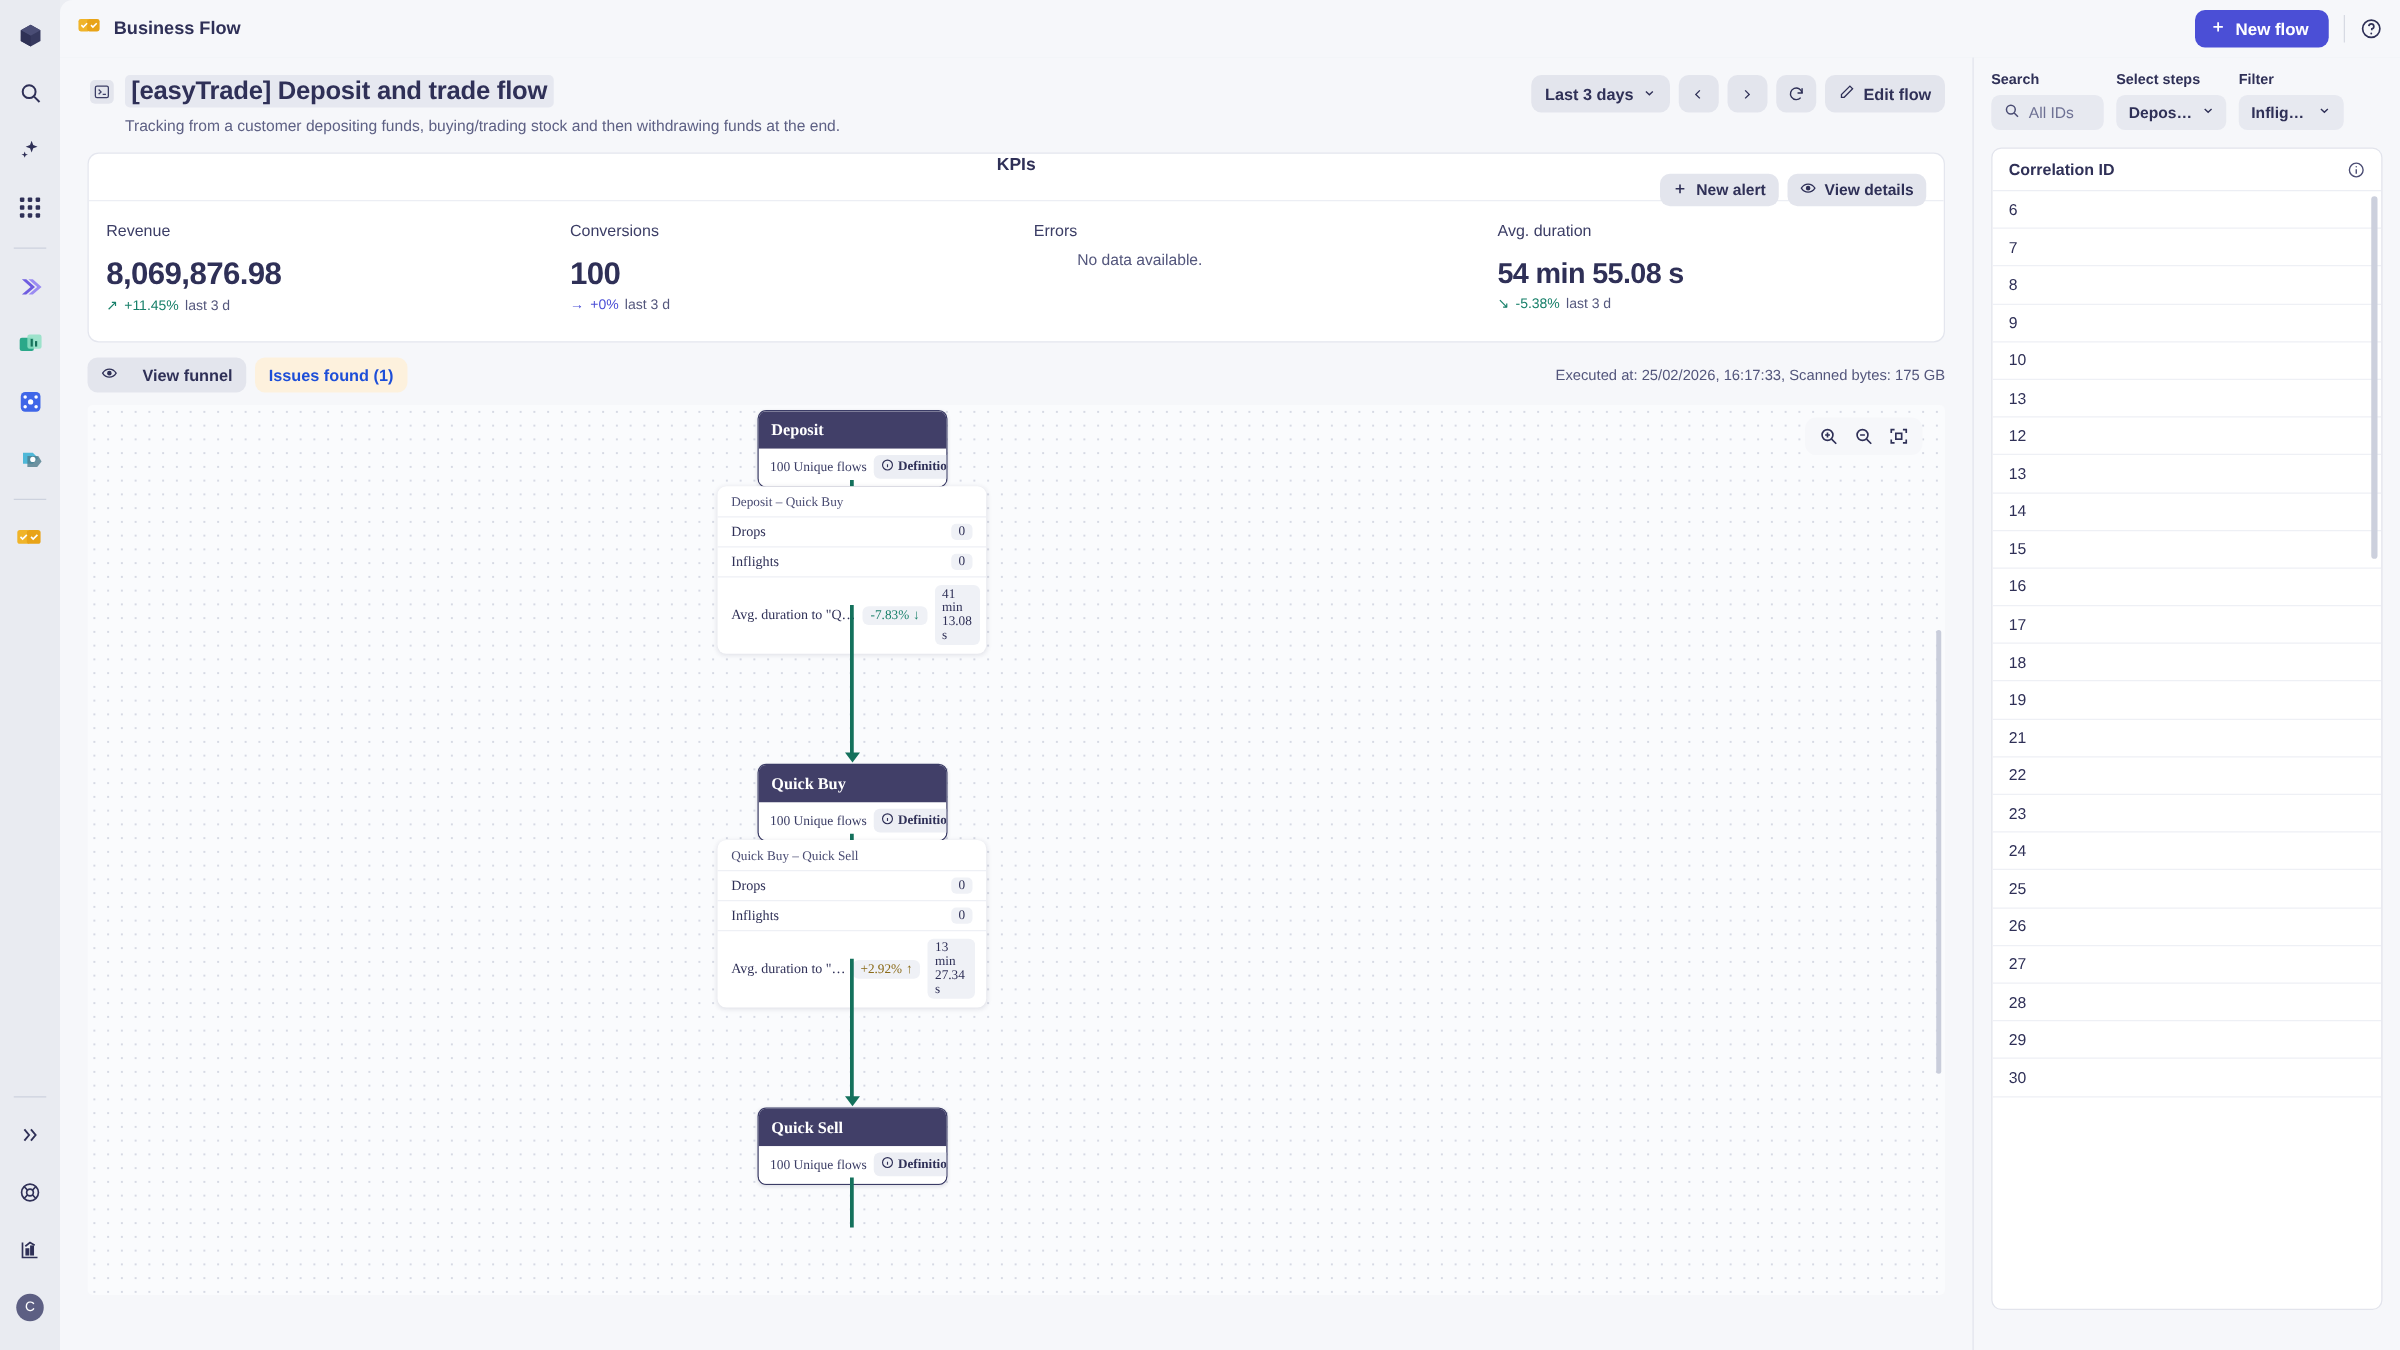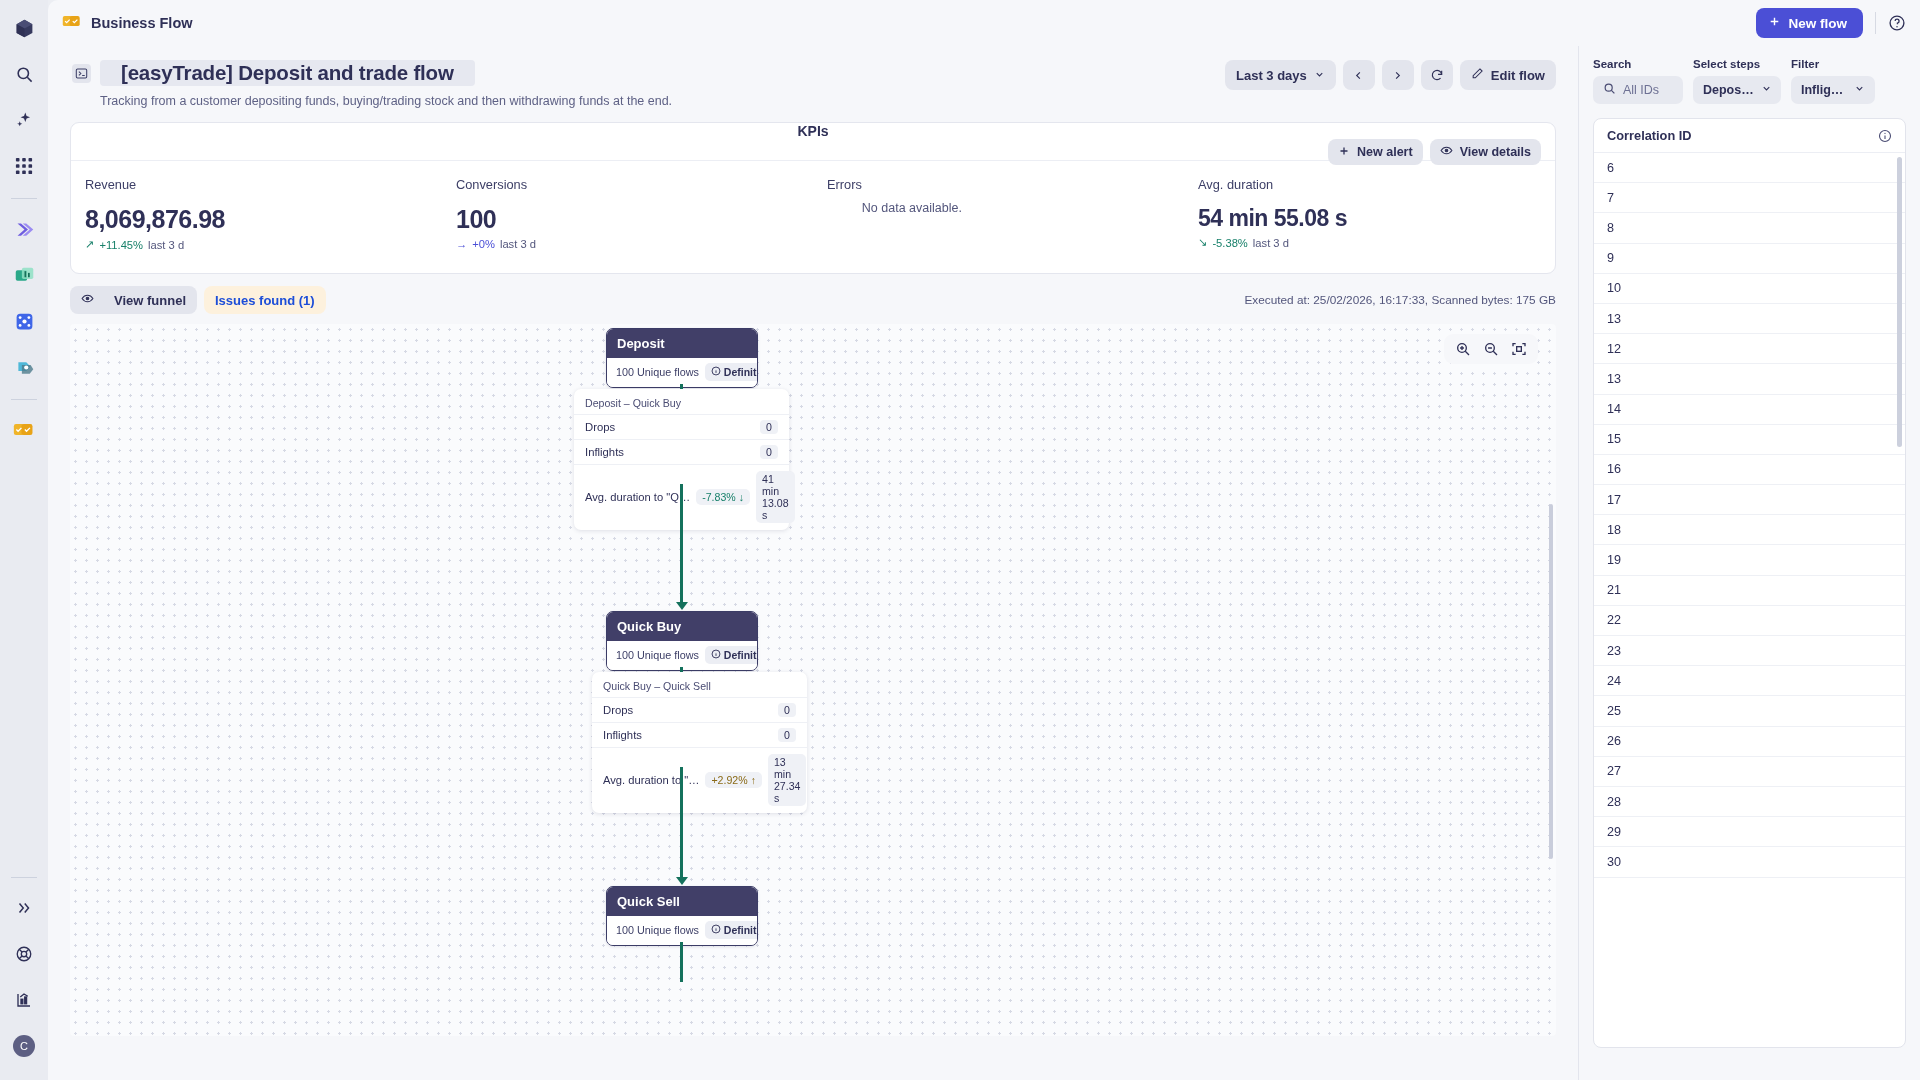--- a/index.html
+++ b/index.html
@@ -62,21 +62,21 @@
     overflow: hidden;
   }
   #page-head { padding: 14px 24px 0 24px; position: relative; }
   #title-row { display: flex; align-items: center; gap: 9px; }
   .title-chip {
     width: 19px; height: 19px; border-radius: 4px; background: #e3e5ed;
     display: flex; align-items: center; justify-content: center;
   }
   #page-title {
     font-size: 20.5px; font-weight: bold; color: #2f3057;
-    background: #e6e8f0; border-radius: 4px; padding: 1px 21px;
+    background: #e6e8f0; border-radius: 4px; padding: 1px 5px;
     letter-spacing: -0.2px;
   }
   #page-subtitle { font-size: 12.5px; color: #5e6185; margin: 8px 0 0 28px; }
 
   #head-controls {
     position: absolute; right: 22px; top: 14px;
     display: flex; align-items: center; gap: 7px;
   }
   .pill {
     background: #e3e5ed; border: none; border-radius: 8px; height: 30px;
@@ -129,21 +129,21 @@
     font-family: "Liberation Sans", sans-serif;
   }
   #exec-meta { margin-left: auto; font-size: 11.8px; color: #53567c; }
 
   
   #canvas-wrap {
     margin: 10px 22px 0 22px; height: 712px; position: relative;
     background: #fafbfd;
     background-image: radial-gradient(#d6d9e4 1px, transparent 1.1px);
     background-size: 11px 11px;
-    border-radius: 4px; overflow: hidden;
+    border-radius: 4px; overflow: hidden; font-family: Liberation Serif, serif;
   }
   #canvas-tools {
     position: absolute; right: 18px; top: 10px;
     background: #f6f7fa; border-radius: 9px; height: 30px;
     display: flex; align-items: center; gap: 12px; padding: 0 11px;
   }
   .tool-ic { cursor: pointer; display: flex; }
 
   .node {
     position: absolute; width: 152px;
@@ -578,21 +578,21 @@
                 <circle cx="12" cy="12" r="9.5"></circle>
                 <path d="M12 10.5v6M12 7.3v.1"></path>
               </svg>
           </span>
           <span>Definition</span>
         </span>
       </div>
     </div>
     <div class="connector" style="left:610px; top:343px; height:18px;"></div>
 
-    <div class="edge-card" style="left:522px; top:348px;">
+    <div class="edge-card" style="left:504px; top:348px;">
       <div class="ec-title">Quick Buy – Quick Sell</div>
       <div class="ec-row">
         <span>Drops</span>
         <span class="v">0</span>
       </div>
       <div class="ec-row">
         <span>Inflights</span>
         <span class="v">0</span>
       </div>
       <div class="ec-dur">

